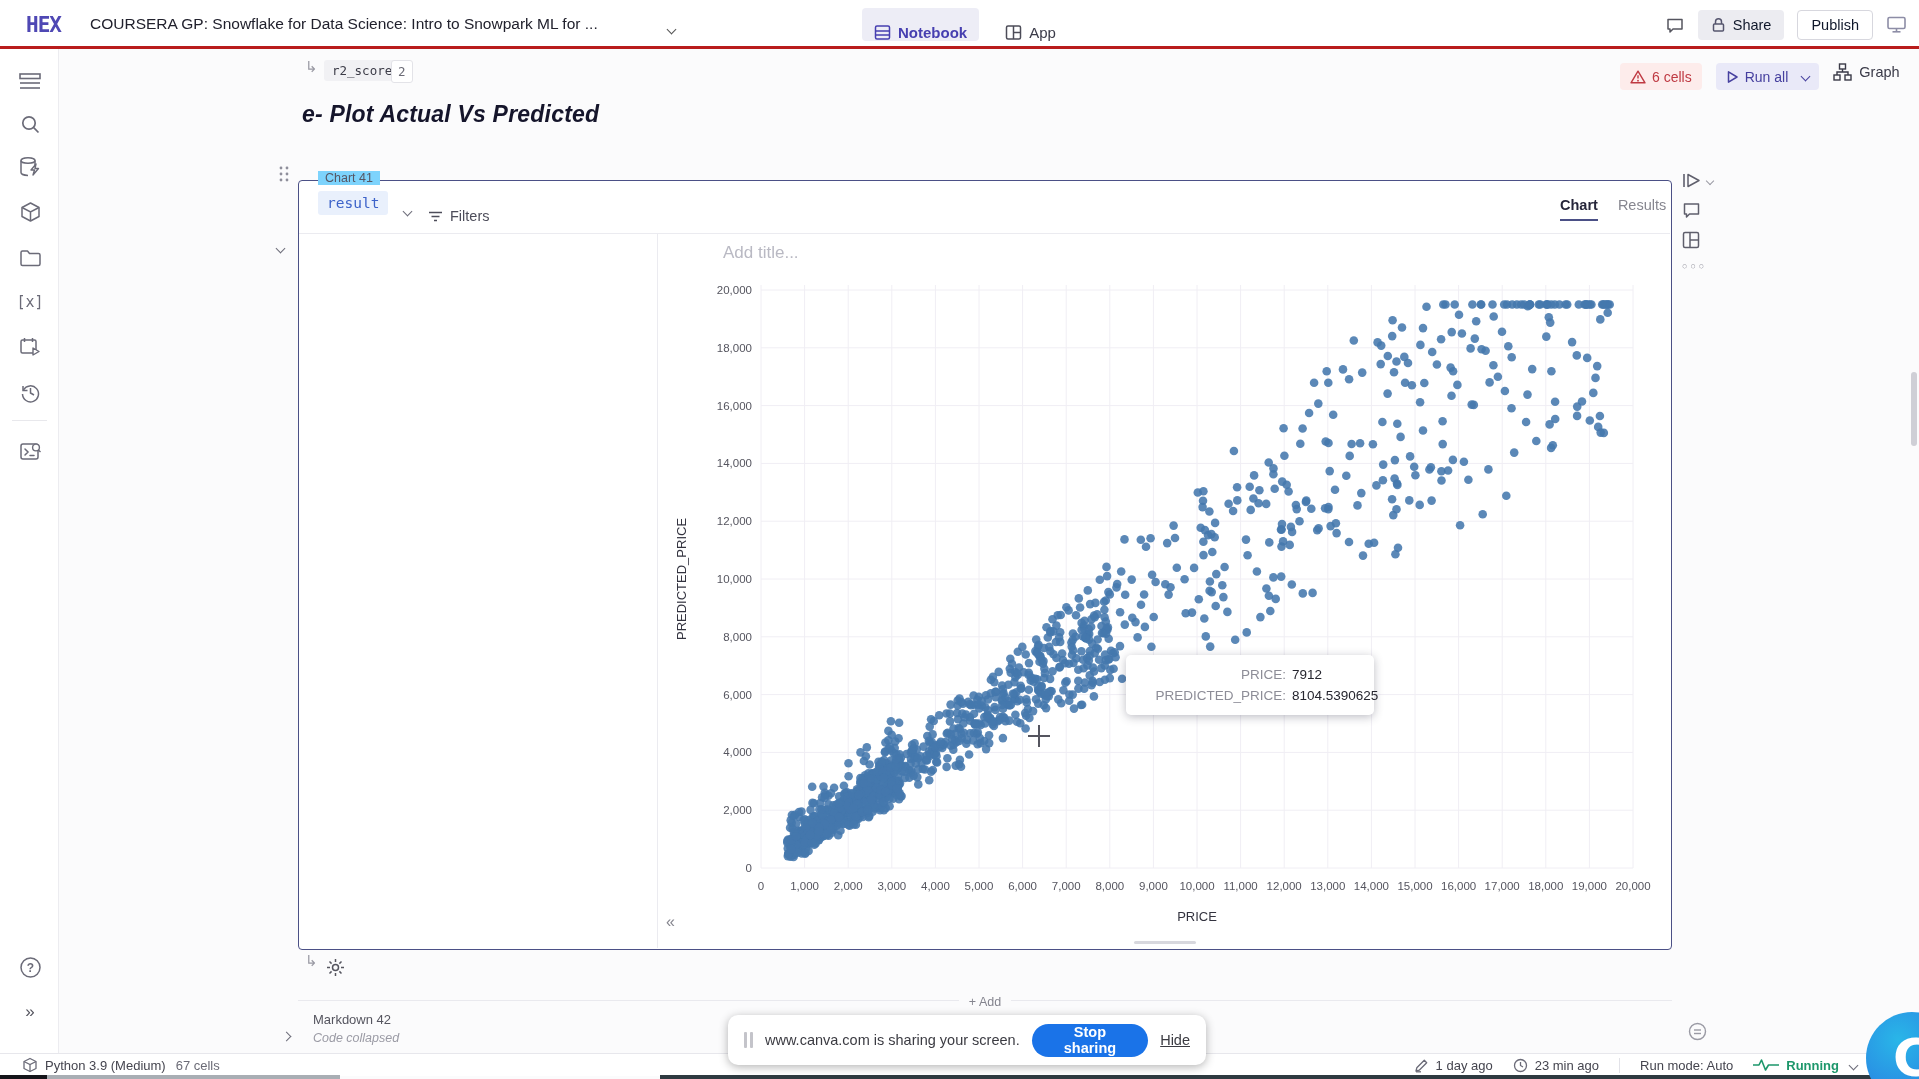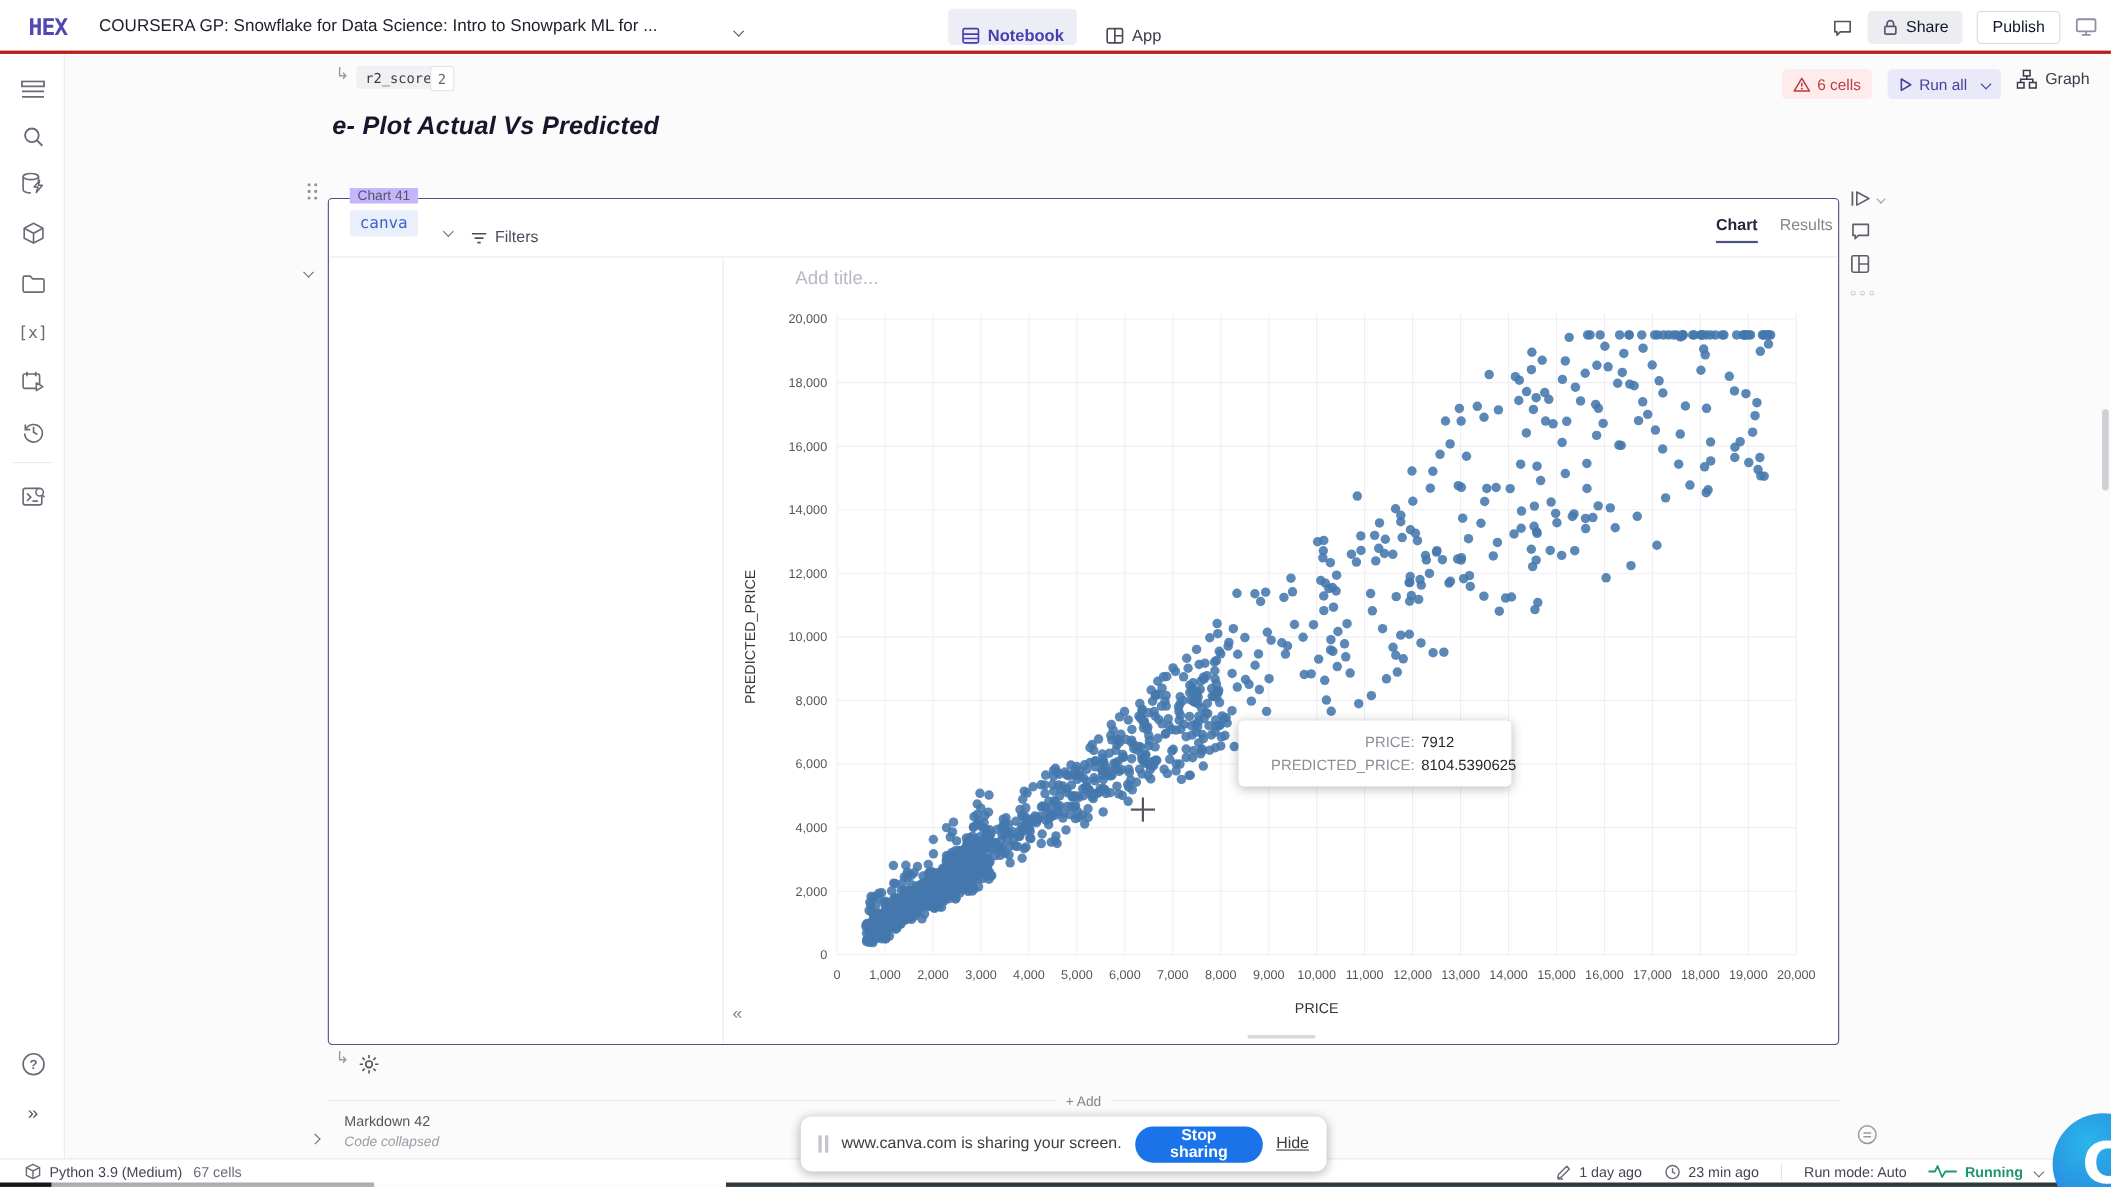--- a/index.html
+++ b/index.html
@@ -36,21 +36,21 @@
   .graph-btn { display:flex; align-items:center; gap:7px; color:#3a3a48; font-size:14.5px; cursor:pointer; }
 
   
   .crumb-arrow { position:absolute; left:305px; top:58px; color:#9a9aa4; font-size:15px; }
   .code-chip { position:absolute; left:324px; top:60px; background:#f1f1f4; border-radius:3px; font-family:"DejaVu Sans Mono", monospace; font-size:12.5px; color:#3c3c48; padding:3px 8px; }
   .count-chip { position:absolute; left:391px; top:60px; background:#fff; border:1px solid #e3e3e8; border-radius:3px; font-family:"DejaVu Sans Mono", monospace; font-size:12.5px; color:#6b6b76; padding:3px 6px; }
   .heading { position:absolute; left:302px; top:101px; font-size:23px; font-style:italic; font-weight:800; color:#15152b; letter-spacing:.2px; }
 
   
   .cell { position:absolute; left:298px; top:180px; width:1374px; height:770px; background:#fff; border:1.5px solid #4b5086; border-radius:4px; z-index:5; }
-  .cell-label { position:absolute; left:318px; top:171px; background:#c4b5fd; padding:0 7px; font-size:12.5px; color:#565664; z-index:6; }
+  .cell-label { position:absolute; left:318px; top:171px; background:#7dd3fc; padding:0 7px; font-size:12.5px; color:#565664; z-index:6; }
   .drag-dots { position:absolute; left:278px; top:165px; color:#8f8f9b; }
   .collapse-chev { position:absolute; left:277px; top:238px; color:#6d6d7a; }
   .cell-head-divider { position:absolute; left:299px; top:233px; width:1371px; border-top:1px solid #ebebf0; z-index:6; }
   .v-divider { position:absolute; left:657px; top:234px; height:714px; border-left:1px solid #ebebf0; z-index:6; }
 
   .result-pill { position:absolute; left:318px; top:191px; background:#e9f0fc; border-radius:3px; padding:4px 9px; font-family:"DejaVu Sans Mono", monospace; font-size:14.5px; color:#3d63c9; z-index:7; cursor:pointer; }
   .result-chev { position:absolute; left:404px; top:201px; color:#6d6d7a; z-index:7; }
   .filters { position:absolute; left:428px; top:208px; display:flex; align-items:center; gap:7px; color:#4d4d5a; font-size:14.5px; z-index:7; cursor:pointer;justify-content:space-between; }
   .view-tabs { position:absolute; left:1560px; top:197px; display:flex; gap:20px; font-size:14.5px; z-index:7; }
   .view-tab { color:#86868f; cursor:pointer; padding-bottom:6px; }
@@ -288,21 +288,21 @@
           <circle cx="3" cy="15" r="1.4"></circle>
           <circle cx="9" cy="15" r="1.4"></circle>
         </g>
       </svg>
   </div>
   <div class="collapse-chev"><span class="chev"></span></div>
 
   <div class="cell"></div>
   <div class="cell-label">Chart 41</div>
 
-  <div class="result-pill">canva</div>
+  <div class="result-pill">result</div>
   <div class="result-chev"><span class="chev"></span></div>
   <div class="filters">
     <svg class="ic" width="15" height="13" viewBox="0 0 15 13">
         <line x1="1" y1="2.5" x2="14" y2="2.5" stroke="#4d4d5a" stroke-width="1.5"></line>
         <line x1="3.5" y1="6.5" x2="11.5" y2="6.5" stroke="#4d4d5a" stroke-width="1.5"></line>
         <line x1="6" y1="10.5" x2="9" y2="10.5" stroke="#4d4d5a" stroke-width="1.5"></line>
       </svg>
     <span>Filters</span>
   </div>
   <div class="view-tabs">

